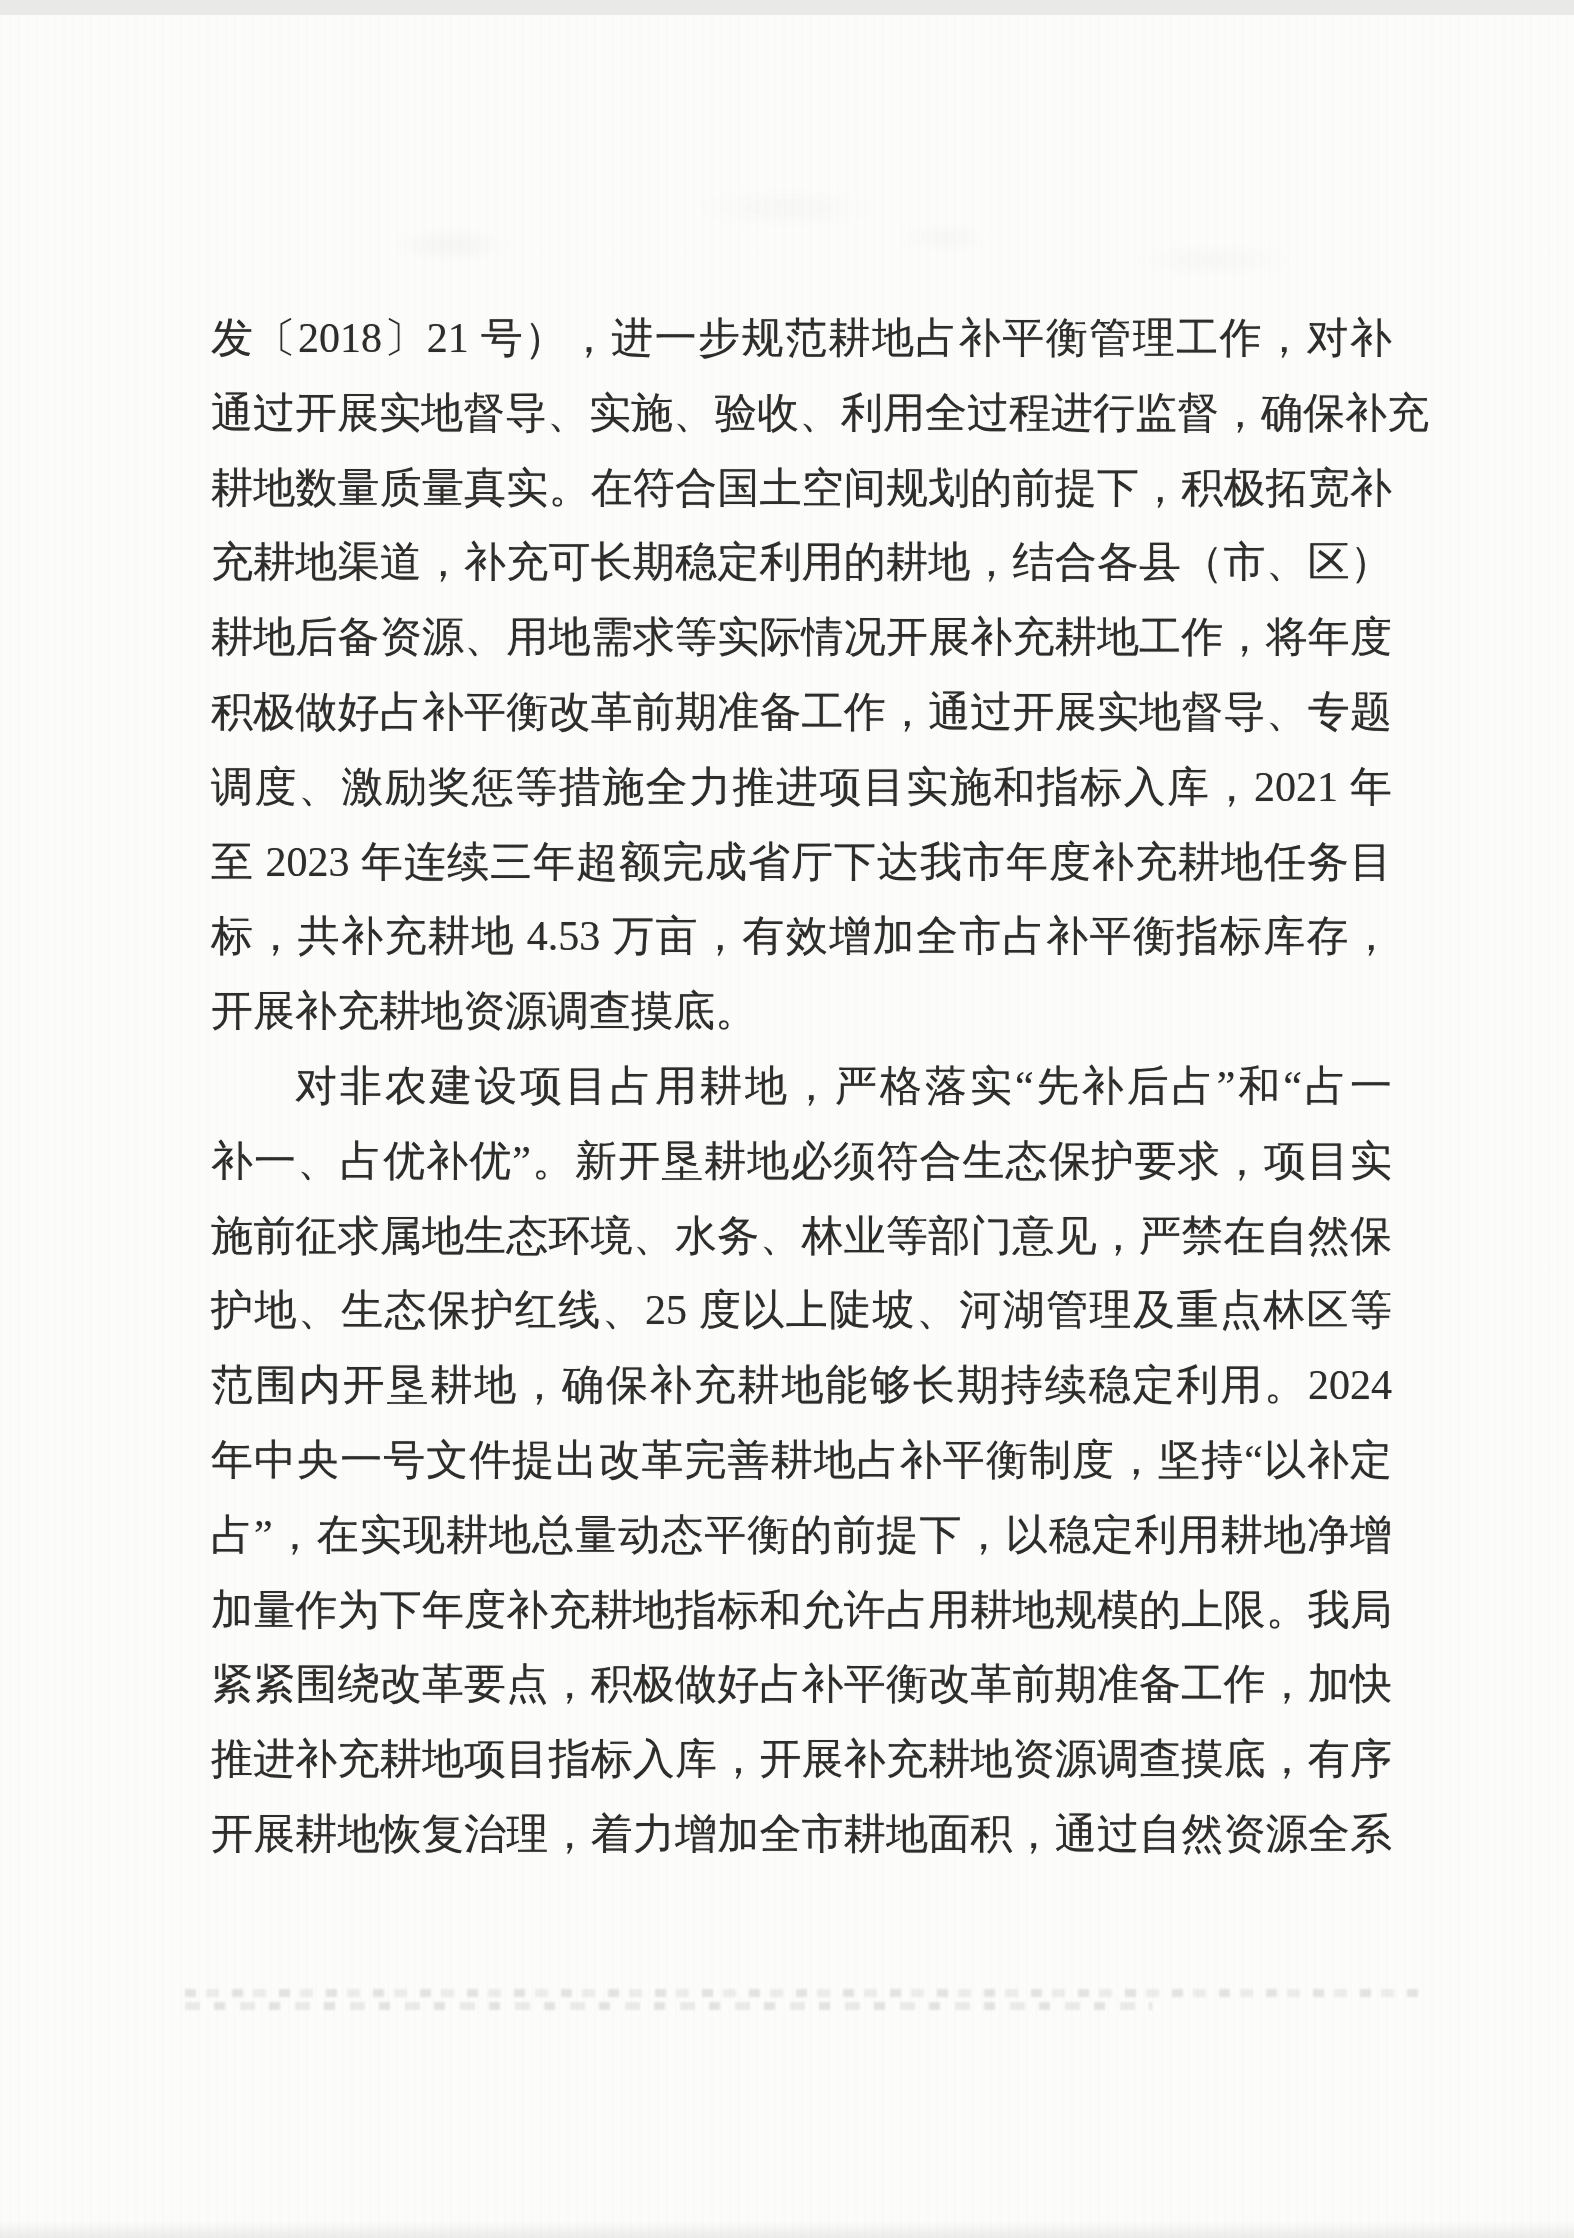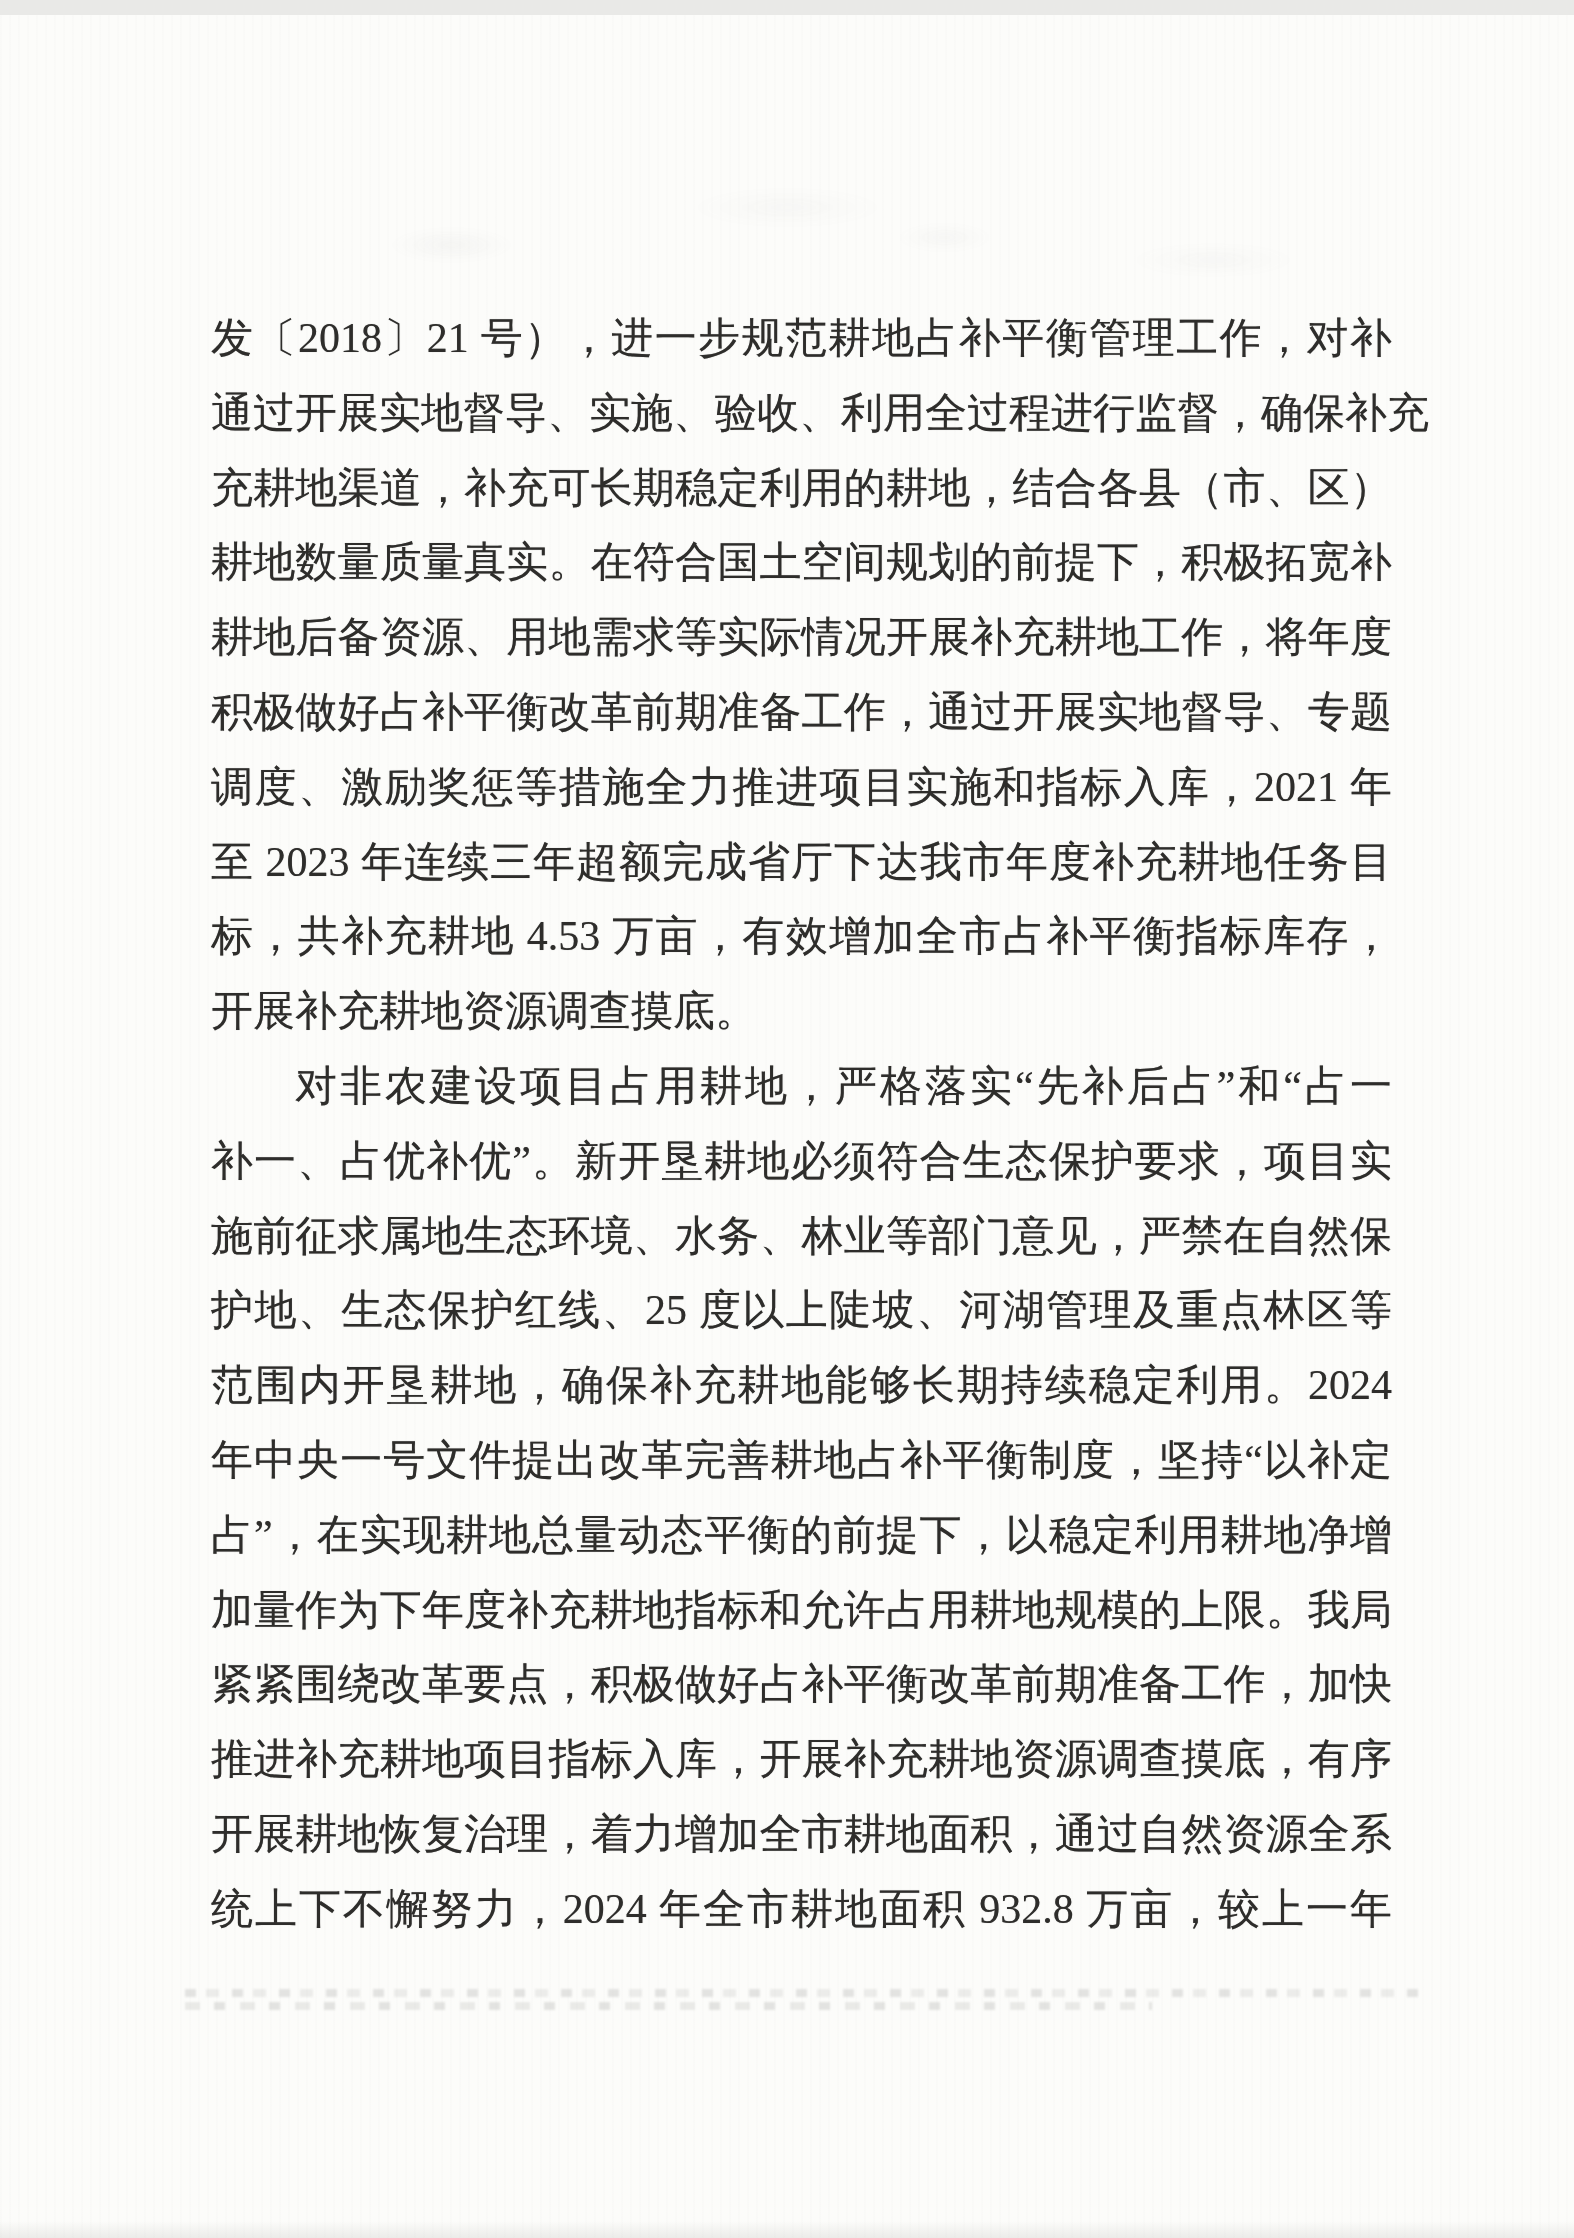--- a/index.html
+++ b/index.html
@@ -125,40 +125,39 @@
 </head>
 <body>
 
 <div class="page">
   <div class="scan-texture"></div>
   <div class="smudge-top"></div>
 
   <div class="textblock">
     <div class="line">发〔2018〕21 号），进一步规范耕地占补平衡管理工作，对补</div>
     <div class="line">通过开展实地督导、实施、验收、利用全过程进行监督，确保补充</div>
+    <div class="line">耕地数量质量真实。在符合国土空间规划的前提下，积极拓宽补</div>
     <div class="line">充耕地渠道，补充可长期稳定利用的耕地，结合各县（市、区）</div>
-    <div class="line">耕地数量质量真实。在符合国土空间规划的前提下，积极拓宽补</div>
     <div class="line">耕地后备资源、用地需求等实际情况开展补充耕地工作，将年度</div>
     <div class="line">积极做好占补平衡改革前期准备工作，通过开展实地督导、专题</div>
     <div class="line">调度、激励奖惩等措施全力推进项目实施和指标入库，2021 年</div>
     <div class="line">至 2023 年连续三年超额完成省厅下达我市年度补充耕地任务目</div>
     <div class="line">标，共补充耕地 4.53 万亩，有效增加全市占补平衡指标库存，</div>
     <div class="line end">开展补充耕地资源调查摸底。</div>
     <div class="line indent">对非农建设项目占用耕地，严格落实“先补后占”和“占一</div>
     <div class="line">补一、占优补优”。新开垦耕地必须符合生态保护要求，项目实</div>
     <div class="line">施前征求属地生态环境、水务、林业等部门意见，严禁在自然保</div>
     <div class="line">护地、生态保护红线、25 度以上陡坡、河湖管理及重点林区等</div>
     <div class="line">范围内开垦耕地，确保补充耕地能够长期持续稳定利用。2024</div>
     <div class="line">年中央一号文件提出改革完善耕地占补平衡制度，坚持“以补定</div>
     <div class="line">占”，在实现耕地总量动态平衡的前提下，以稳定利用耕地净增</div>
     <div class="line">加量作为下年度补充耕地指标和允许占用耕地规模的上限。我局</div>
     <div class="line">紧紧围绕改革要点，积极做好占补平衡改革前期准备工作，加快</div>
     <div class="line">推进补充耕地项目指标入库，开展补充耕地资源调查摸底，有序</div>
     <div class="line">开展耕地恢复治理，着力增加全市耕地面积，通过自然资源全系</div>
-    <div class="line">统上下不懈努力，2024 年全市耕地面积 932.8 万亩，较上一年</div>
   </div>
 
   <div class="ghost-row">
     <div class="stripe1"></div>
     <div class="stripe2"></div>
   </div>
 
   <div class="bottom-band"></div>
 </div>
 

